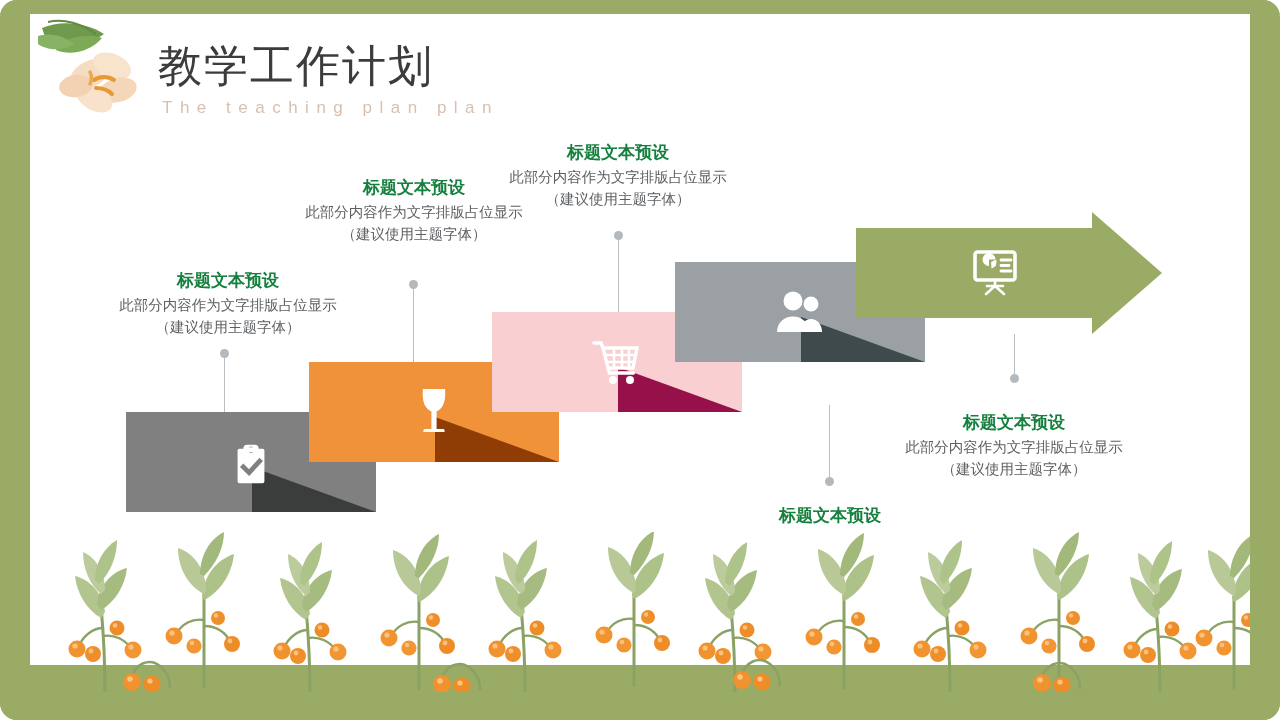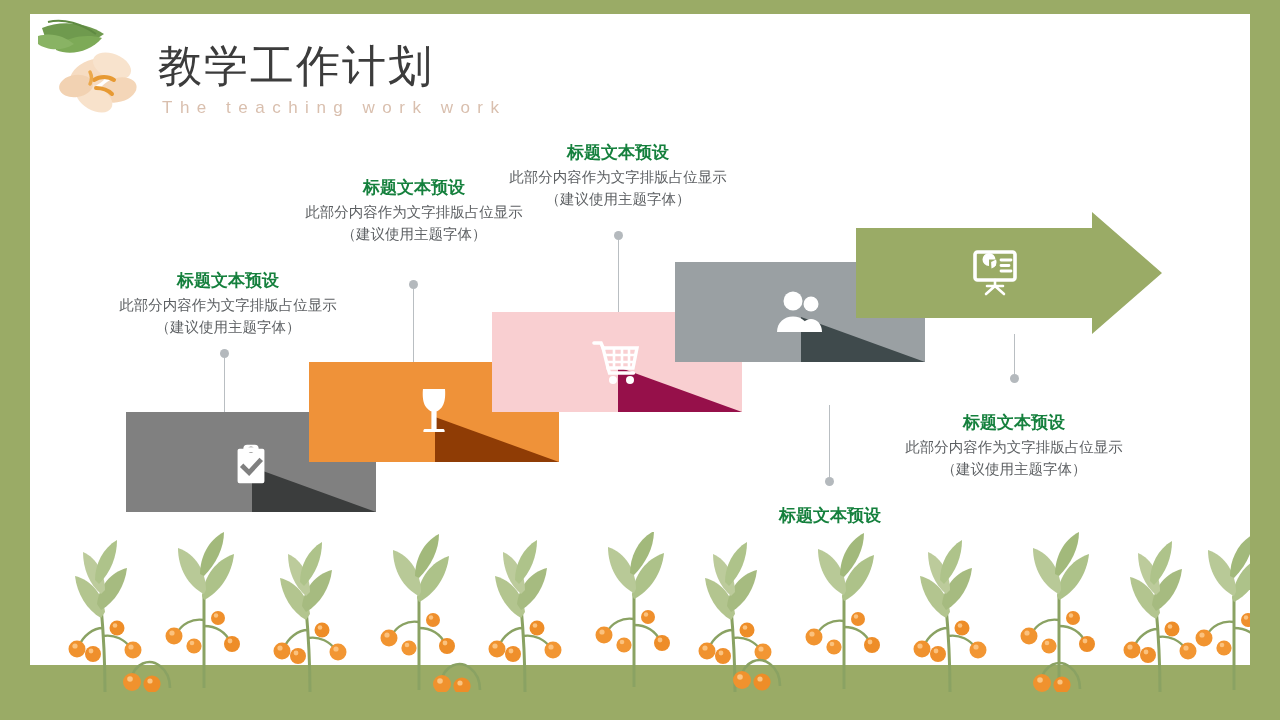--- a/index.html
+++ b/index.html
@@ -7,20 +7,21 @@
     padding: 0;
     background: #ffffff;
   }
   #slide {
     position: relative;
     width: 1280px;
     height: 720px;
     overflow: hidden;
     background: #ffffff;
     font-family: "Liberation Sans", "DejaVu Sans", sans-serif;
+    border-radius: 17px;
   }
 
   
   .frame-left, .frame-right, .frame-top, .frame-bottom {
     position: absolute;
     background: #9aab66;
   }
   .frame-left   { left: 0;   top: 0; width: 30px; height: 720px; }
   .frame-right  { right: 0;  top: 0; width: 30px; height: 720px; }
   .frame-top    { left: 0;   top: 0; width: 1280px; height: 14px; }
@@ -137,21 +138,21 @@
         <ellipse cx="64" cy="80" rx="20" ry="12" transform="rotate(30 64 80)" fill="#f8e2cb"></ellipse>
         <ellipse cx="46" cy="68" rx="17" ry="11" transform="rotate(-8 46 68)" fill="#f2d2b2"></ellipse>
 
         <path d="M64 62 C70 58 78 58 84 62" stroke="#e79a33" stroke-width="4" fill="none" stroke-linecap="round"></path>
         <path d="M66 70 C72 70 78 72 82 76" stroke="#e79a33" stroke-width="4" fill="none" stroke-linecap="round"></path>
         <path d="M60 66 C62 62 62 58 60 54" stroke="#eca94c" stroke-width="3.5" fill="none" stroke-linecap="round"></path>
       </svg>
     </div>
 
     <div class="title-cn">教学工作计划</div>
-    <div class="title-en">The teaching work work</div>
+    <div class="title-en">The teaching plan plan</div>
   </div>
 
   <div class="caption" style="left:78px; top:268px;">
     <div class="cap-title">标题文本预设</div>
     <div class="cap-line">此部分内容作为文字排版占位显示</div>
     <div class="cap-line">（建议使用主题字体）</div>
   </div>
   <div class="dot" style="left:220px; top:349px;"></div>
   <div class="stem" style="left:224px; top:358px; height:54px;"></div>
 

